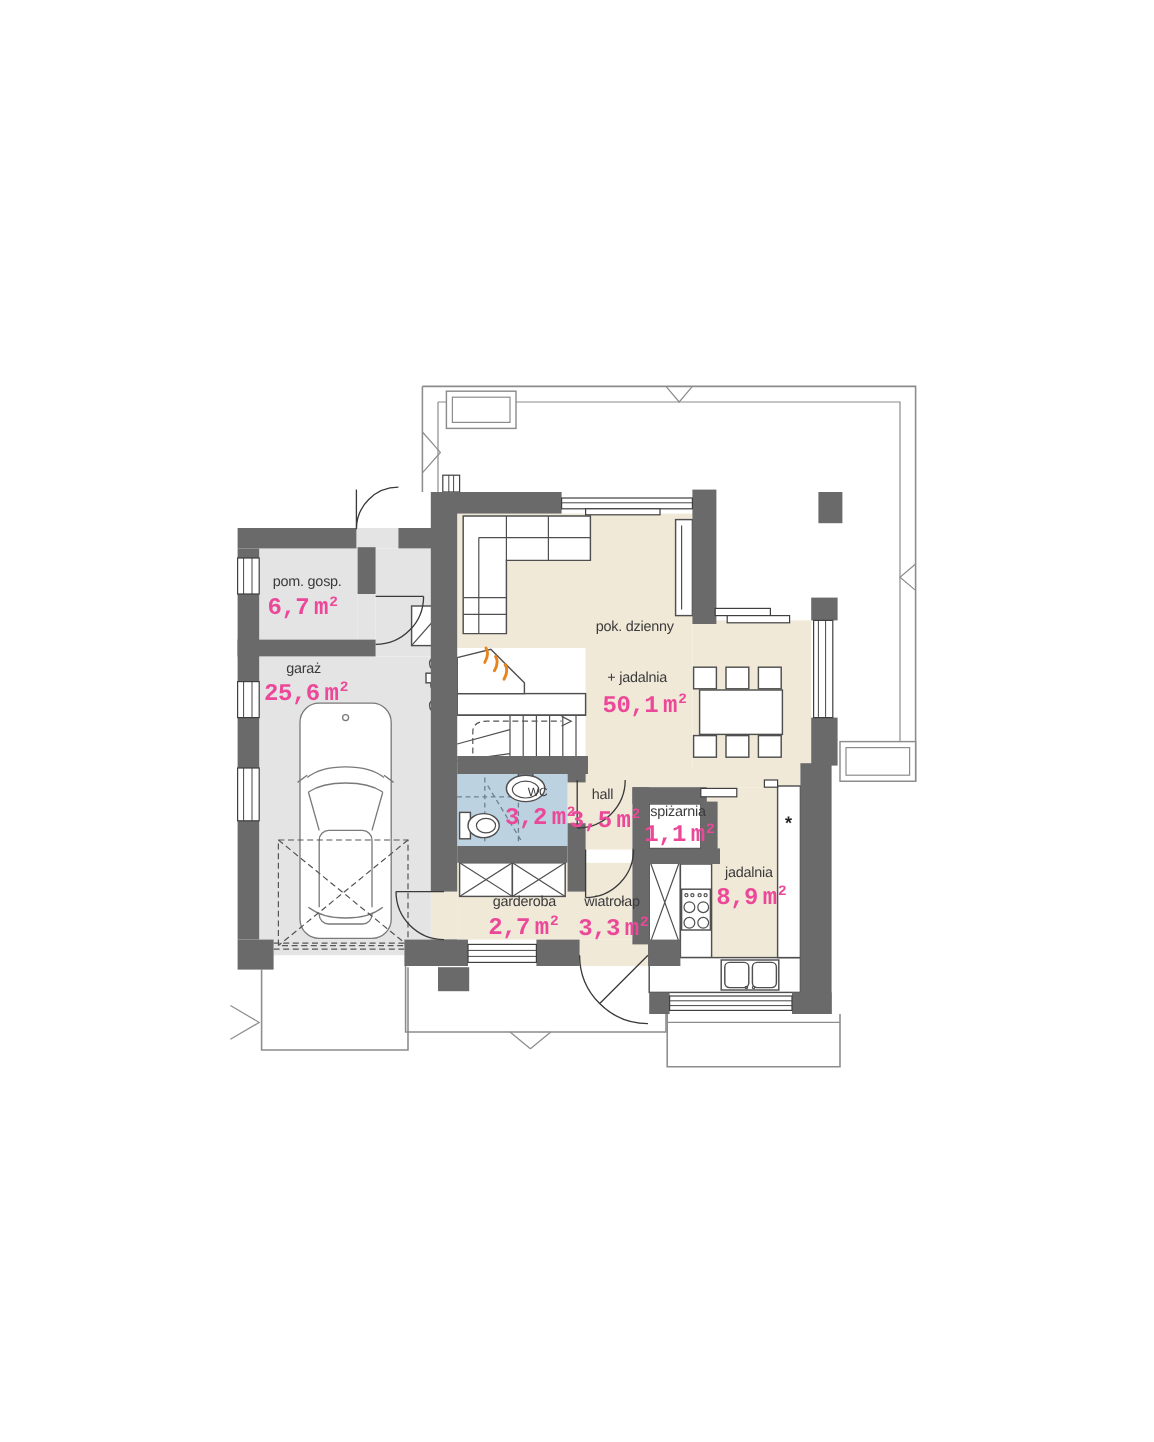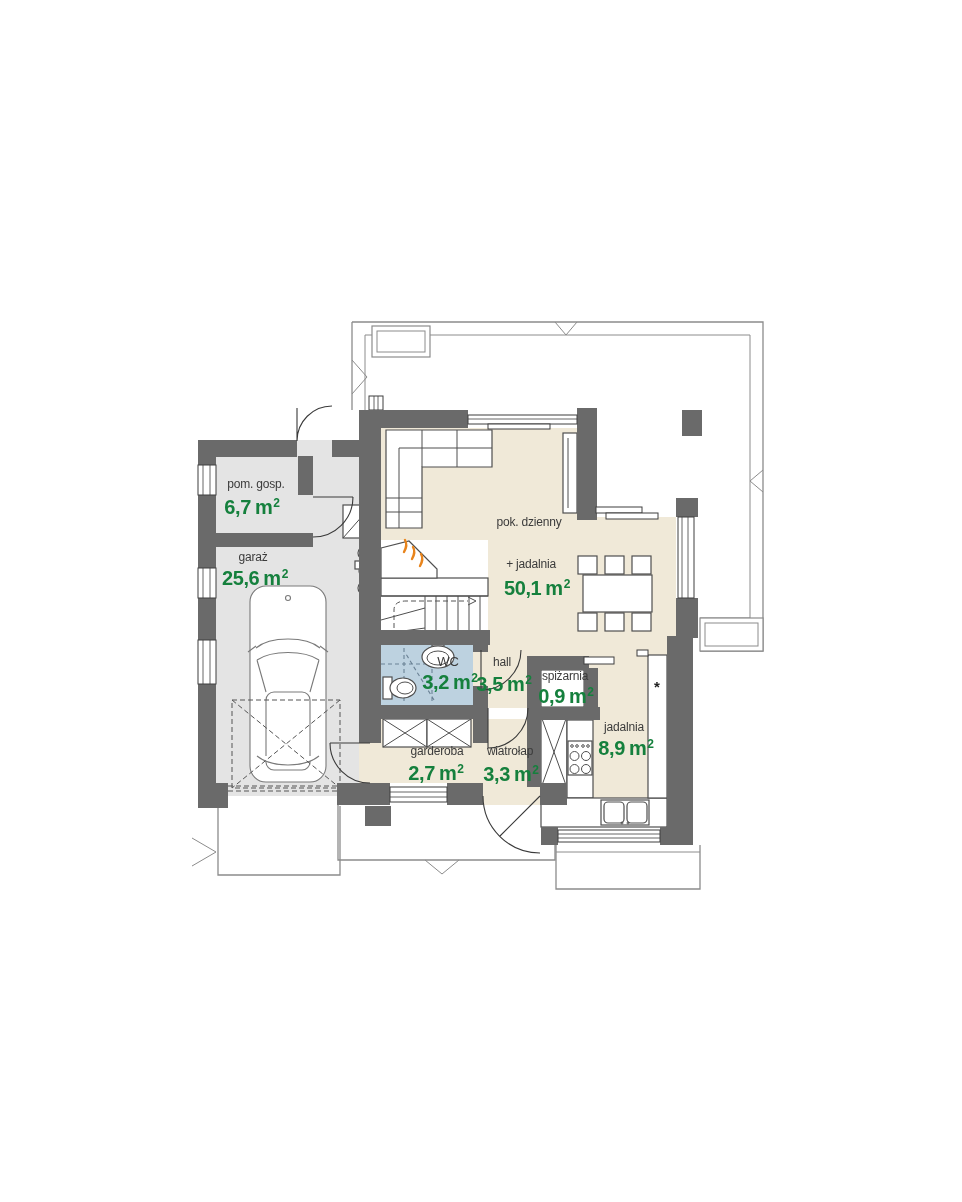--- a/index.html
+++ b/index.html
@@ -17,22 +17,22 @@
   .furl{stroke:#4f4f4f;stroke-width:1;fill:none;}
   .win{stroke:#3f3f3f;stroke-width:1;fill:#fff;}
   .winl{stroke:#3f3f3f;stroke-width:.8;fill:none;}
   .door{stroke:#3a3a3a;stroke-width:1.1;fill:none;}
   .dash{stroke:#555;stroke-width:1;fill:none;stroke-dasharray:5 3;}
   .dashb{stroke:var(--dash-blue);stroke-width:1.1;fill:none;stroke-dasharray:4 3;}
   .flame{stroke:var(--accent-flame);stroke-width:2.4;fill:none;stroke-linecap:round;}
   .car{stroke:#7a7a7a;stroke-width:1.1;fill:#fff;}
   .labels{position:absolute;inset:0;pointer-events:none;}
   .room-name{position:absolute;transform:translate(-50%,-50%);white-space:nowrap;color:#3b3b3b;font-size:12px;letter-spacing:-.2px;line-height:1;}
-  .room-name.small{font-size:13px;}
-  .room-area{position:absolute;transform:translate(-50%,-50%);white-space:nowrap;color:#15803d;font-size:20px;font-weight:700;letter-spacing:-.4px;line-height:1;}
+  .room-name.small{font-size:10px;}
+  .room-area{position:absolute;transform:translate(-50%,-50%);white-space:nowrap;color:#ec4899;font-size:20px;font-weight:700;letter-spacing:-.4px;line-height:1;font-family:Liberation Mono, monospace;}
   .room-area .u{margin-left:4px;}
   .room-area sup{font-size:12px;font-weight:700;vertical-align:7px;margin-left:1px;}
   .freezer{position:absolute;transform:translate(-50%,-50%);font-size:15px;color:#222;font-weight:700;}
 </style>
 </head>
 <body>
 
 <div class="stage">
 <svg width="962" height="1202" viewBox="0 0 962 1202">
 
@@ -251,21 +251,21 @@
   <div class="room-name" style="left:531px;top:564px">+ jadalnia</div>
   <div class="room-area" style="left:537px;top:588px"><span>50,1</span><span class="u">m</span><sup>2</sup></div>
 
   <div class="room-name small" style="left:448px;top:661px">WC</div>
   <div class="room-area" style="left:450px;top:682px"><span>3,2</span><span class="u">m</span><sup>2</sup></div>
 
   <div class="room-name" style="left:502px;top:662px">hall</div>
   <div class="room-area" style="left:504px;top:684px"><span>3,5</span><span class="u">m</span><sup>2</sup></div>
 
   <div class="room-name" style="left:565px;top:676px">spiżarnia</div>
-  <div class="room-area" style="left:566px;top:696px"><span>0,9</span><span class="u">m</span><sup>2</sup></div>
+  <div class="room-area" style="left:566px;top:696px"><span>1,1</span><span class="u">m</span><sup>2</sup></div>
 
   <div class="room-name" style="left:624px;top:727px">jadalnia</div>
   <div class="room-area" style="left:626px;top:748px"><span>8,9</span><span class="u">m</span><sup>2</sup></div>
 
   <div class="room-name" style="left:437px;top:751px">garderoba</div>
   <div class="room-area" style="left:436px;top:773px"><span>2,7</span><span class="u">m</span><sup>2</sup></div>
 
   <div class="room-name" style="left:510px;top:751px">wiatrołap</div>
   <div class="room-area" style="left:511px;top:774px"><span>3,3</span><span class="u">m</span><sup>2</sup></div>
 

